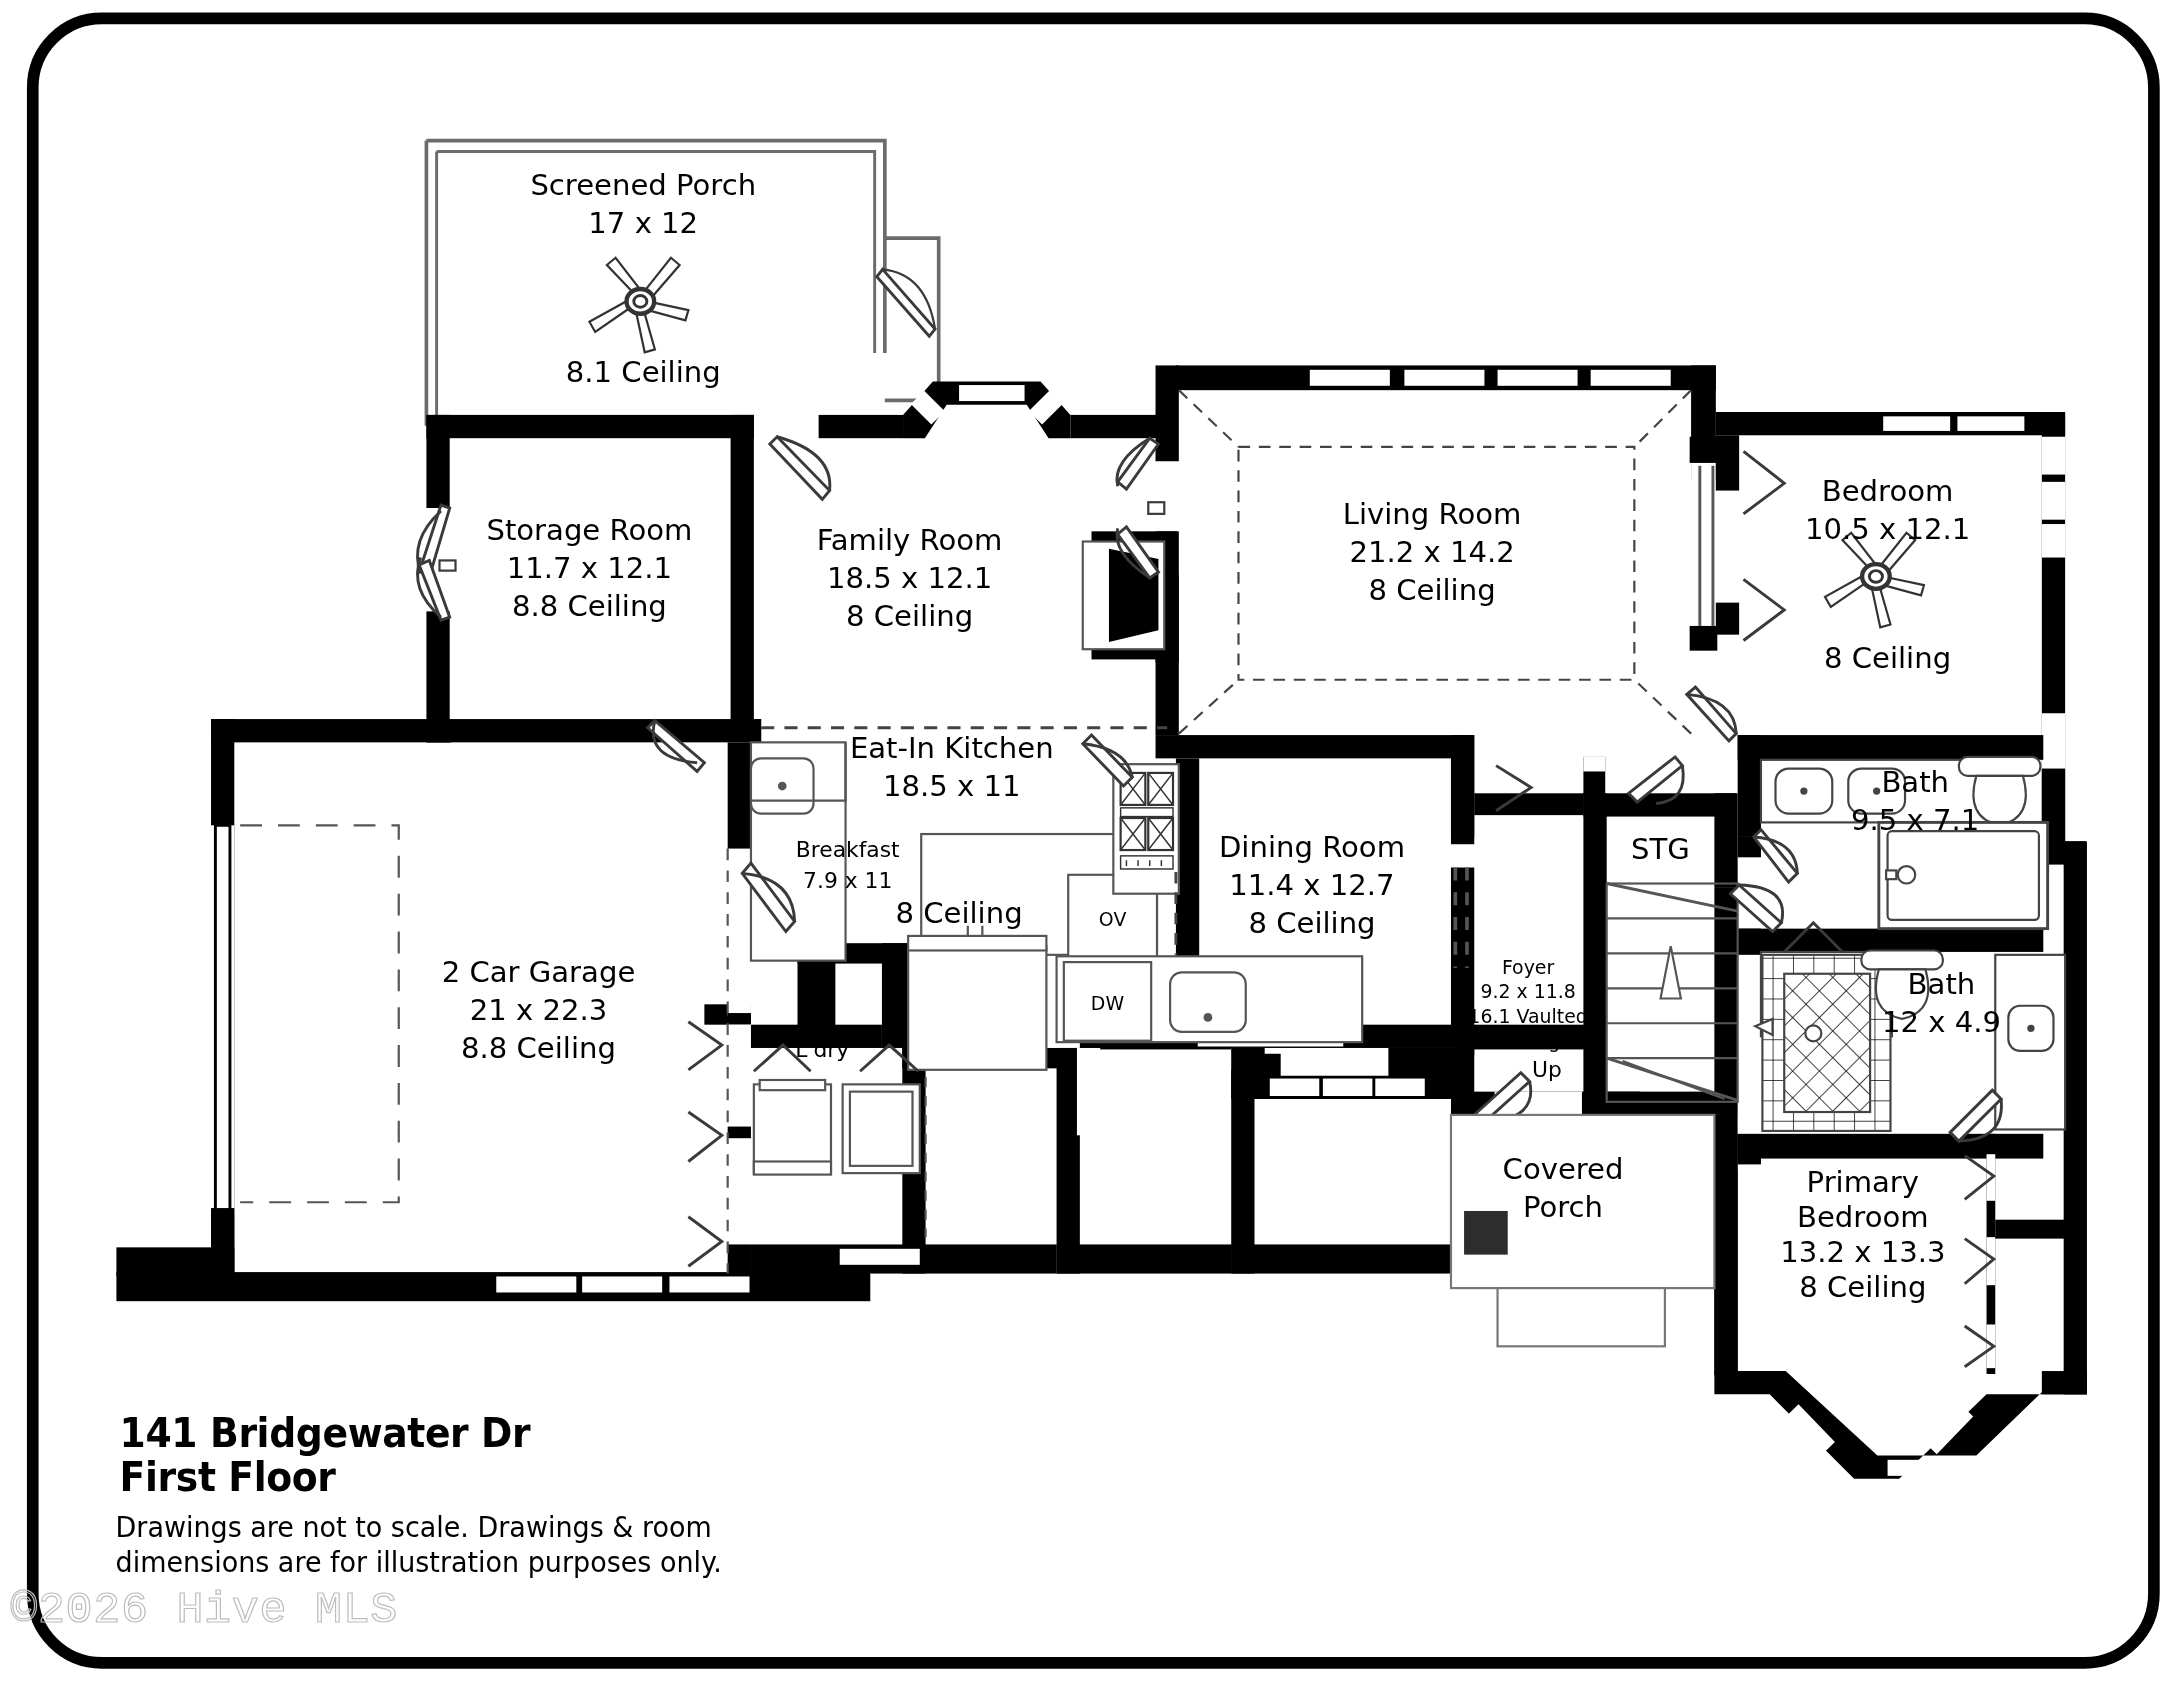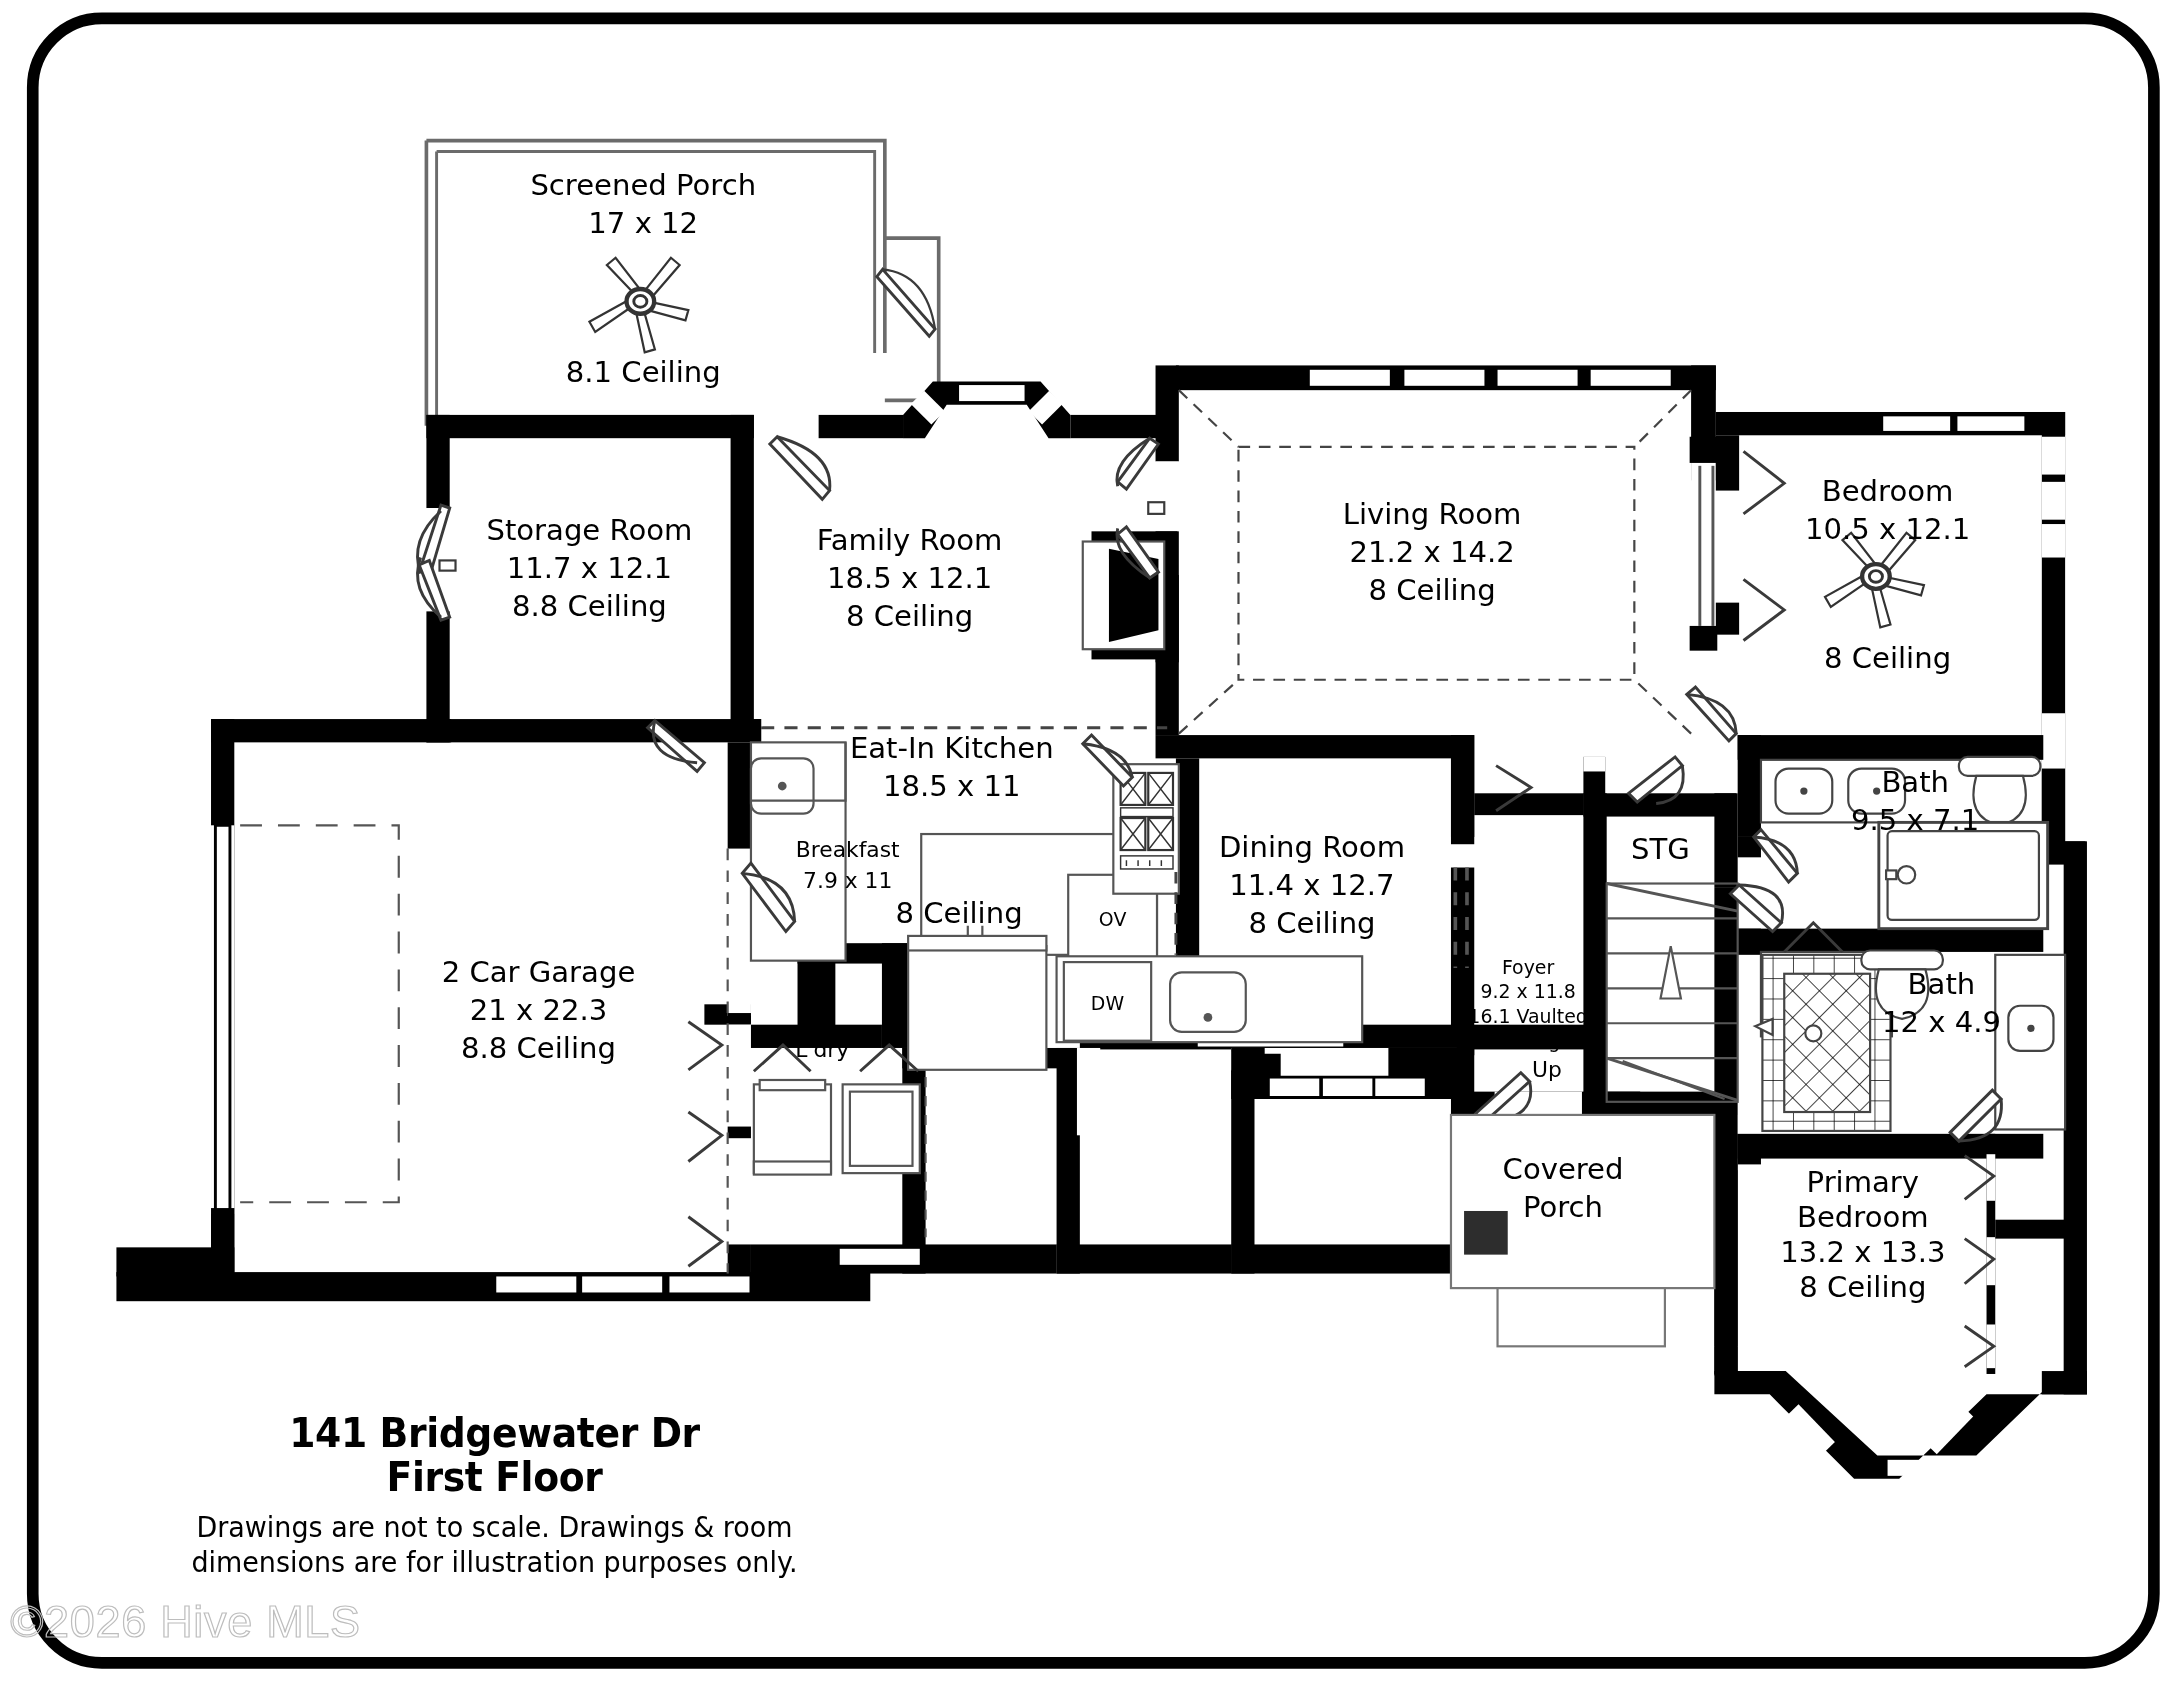--- a/index.html
+++ b/index.html
@@ -15,45 +15,44 @@
   
   .rm-name{font-family:"DejaVu Sans","Liberation Sans",sans-serif;font-size:40px;fill:#000;text-anchor:middle;}
   .rm-dim{font-family:"DejaVu Sans","Liberation Sans",sans-serif;font-size:40px;fill:#000;text-anchor:middle;}
   .rm-ceil{font-family:"DejaVu Sans","Liberation Sans",sans-serif;font-size:40px;fill:#000;text-anchor:middle;}
   .rm-small{font-family:"DejaVu Sans","Liberation Sans",sans-serif;font-size:30px;fill:#000;text-anchor:middle;}
   .rm-tiny{font-family:"DejaVu Sans","Liberation Sans",sans-serif;font-size:26px;fill:#000;text-anchor:middle;}
   .appl-lbl{font-family:"DejaVu Sans","Liberation Sans",sans-serif;font-size:26px;fill:#000;text-anchor:middle;}
   .stg-lbl{font-family:"DejaVu Sans","Liberation Sans",sans-serif;font-size:40px;fill:#000;text-anchor:middle;}
 
   #title-block{
-    position:absolute;left:87px;top:1412px;width:815px;text-align:center;
+    position:absolute;left:87px;top:1412px;width:815px;text-align:left;
   }
   #title-block .addr{
     font-family:"DejaVu Sans","Liberation Sans",sans-serif;
     font-weight:bold;font-size:41px;line-height:1.07;letter-spacing:-0.4px;color:#000;
     transform:scaleX(0.92);transform-origin:center;
   }
   #title-block .floor{
     font-family:"DejaVu Sans","Liberation Sans",sans-serif;
     font-weight:bold;font-size:41px;line-height:1.07;letter-spacing:-0.4px;color:#000;
     transform:scaleX(0.92);transform-origin:center;margin-bottom:10.2px;
   }
   #title-block .disc{
     font-family:"DejaVu Sans","Liberation Sans",sans-serif;
     font-size:29px;line-height:1.22;color:#000;
     transform:scaleX(0.93);transform-origin:center;
   }
   #watermark{
     position:absolute;left:10.2px;top:1585px;
-    font-family:Liberation Sans, sans-serif;
+    font-family:Liberation Mono, monospace;
     font-size:45px;letter-spacing:0.7px;
     color:transparent;
     -webkit-text-stroke:1.2px #bdbdbd;
     white-space:nowrap;
-    margin-top:11px;
   }
 </style>
 </head>
 <body>
 
 <div id="stage">
 
   <svg id="plan-svg" viewBox="0 0 3000 2318" xmlns="http://www.w3.org/2000/svg">
 
     <defs>

